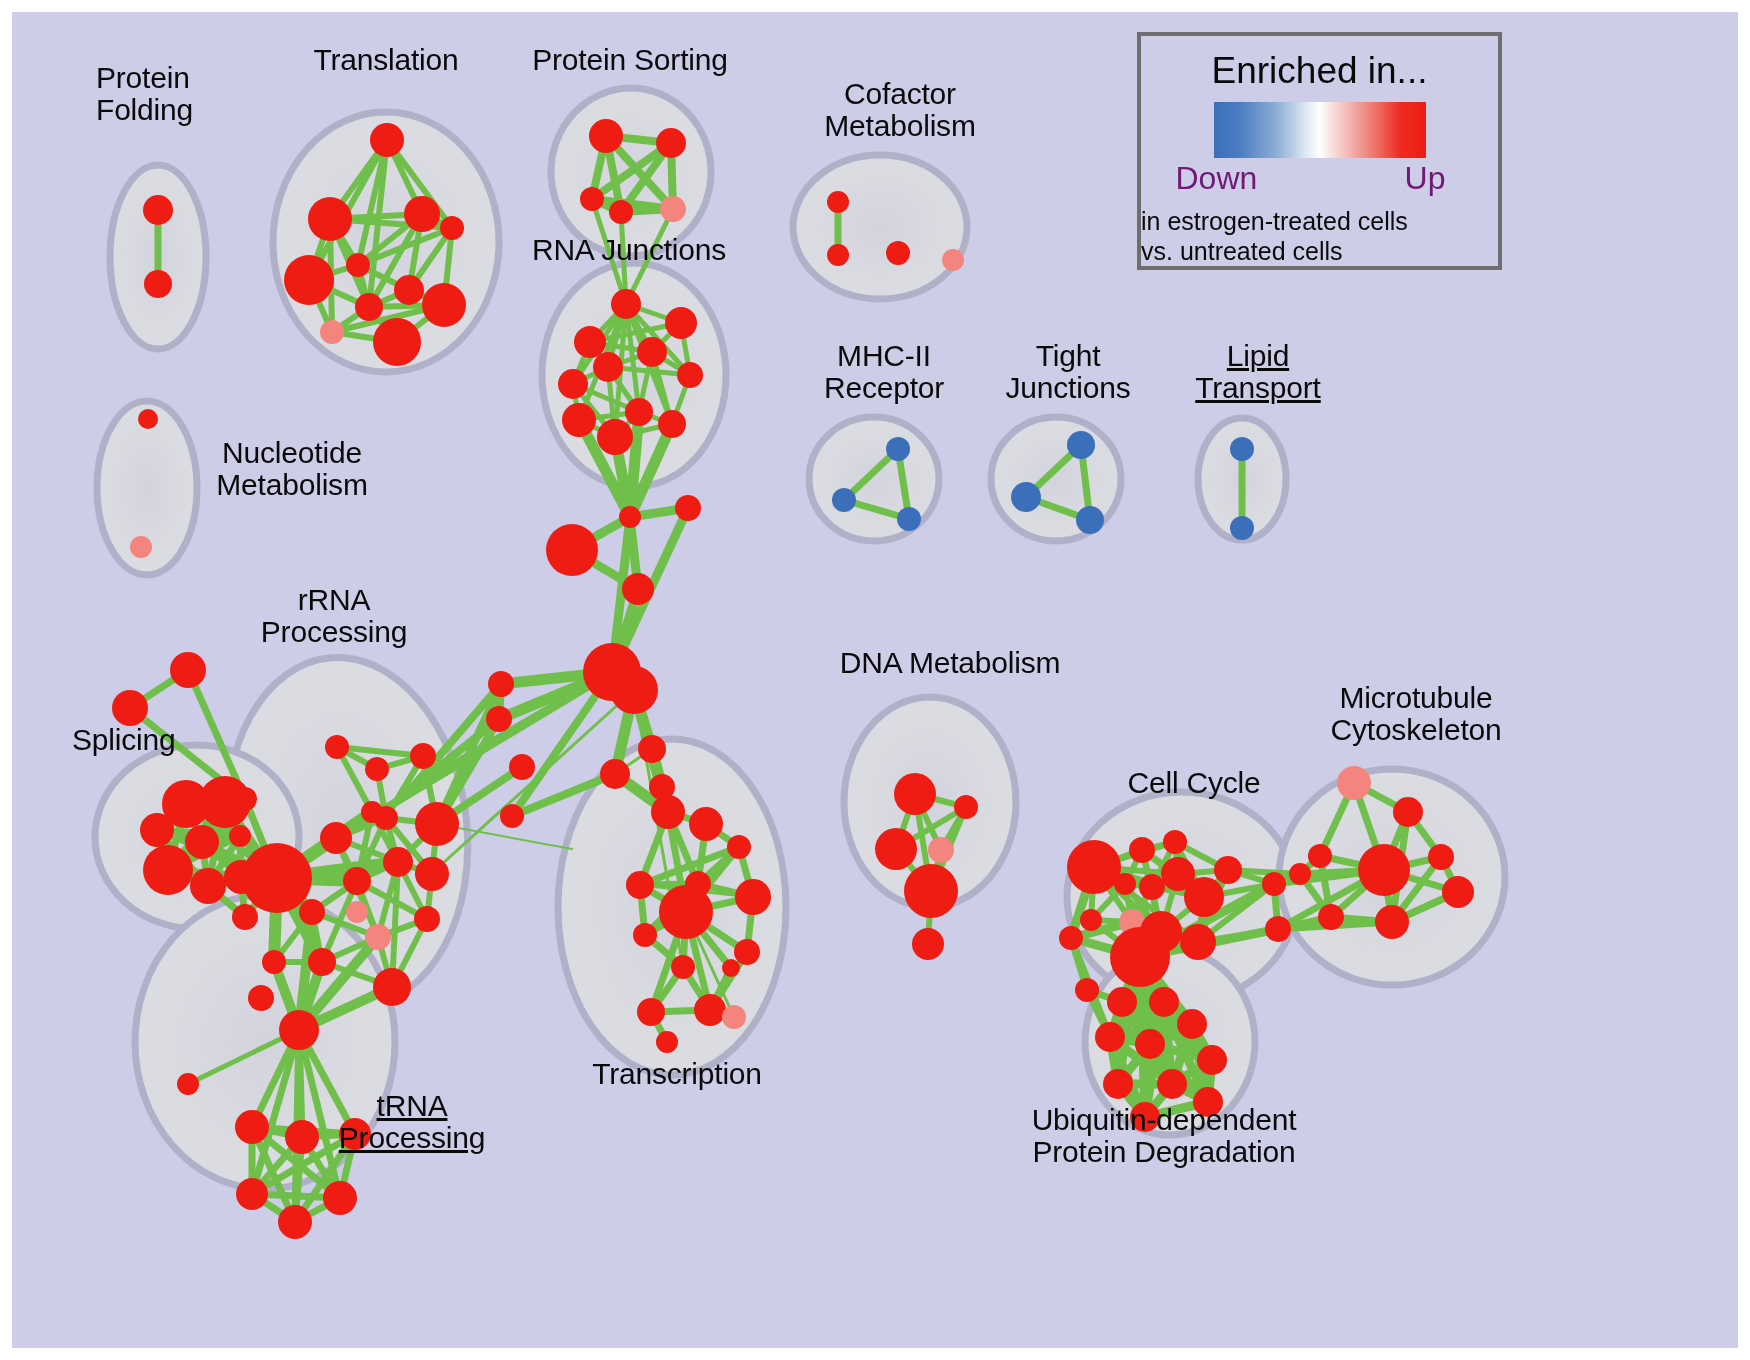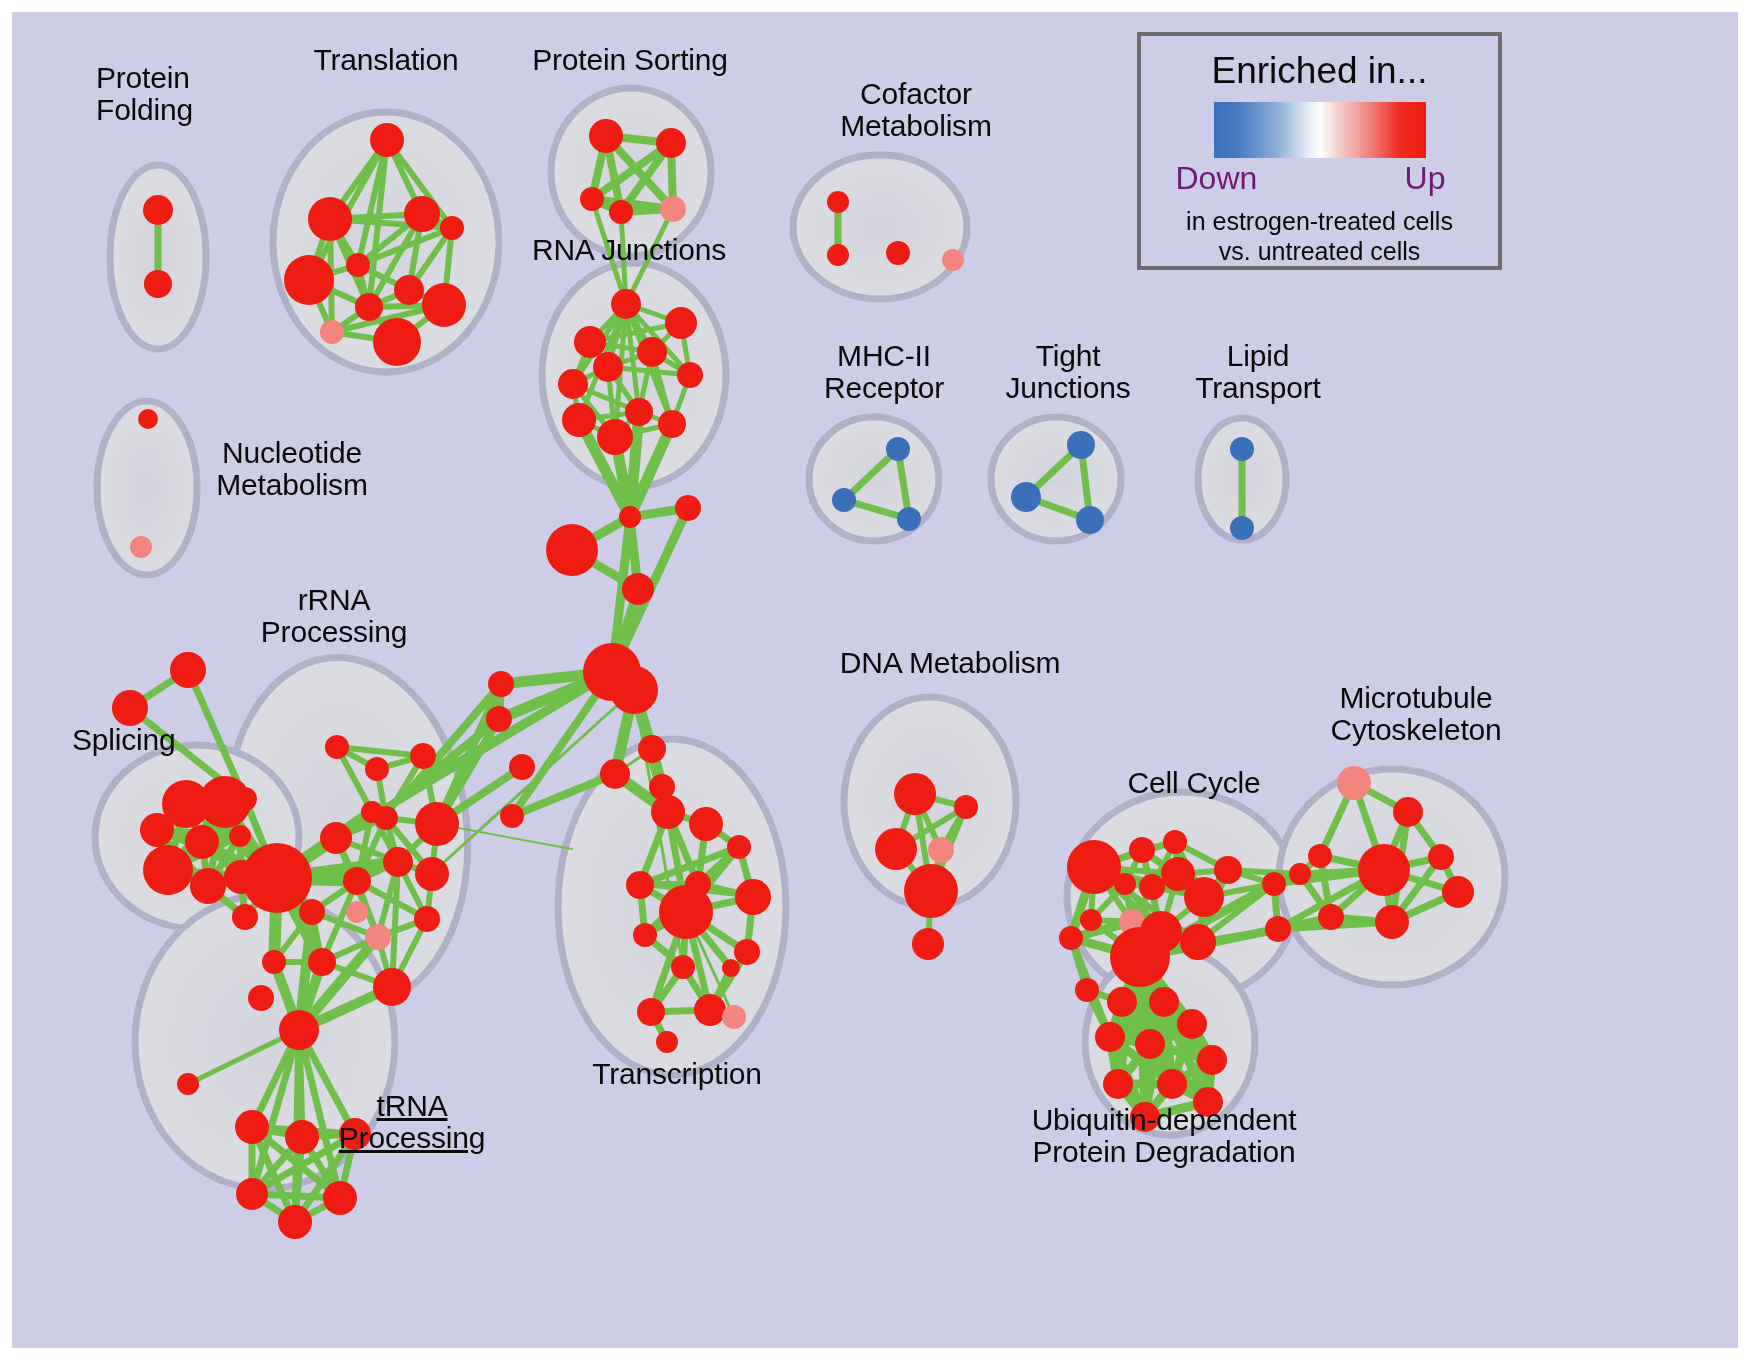--- a/index.html
+++ b/index.html
@@ -75,21 +75,20 @@
     position: relative;
     width: 300px;
     margin: 2px auto 11px auto;
     height: 36px;
     font-size: 32px;
     color: #701a75;
   }
   #legend .lg-down { position: absolute; left: 6px; top: 0; }
   #legend .lg-up { position: absolute; right: 24px; top: 0; }
   #legend .lg-sub {
-    text-align: center;
     font-size: 25px;
     color: #0a0a0a;
     line-height: 1.12;
     margin-top: 2px;
   }
 </style>
 </head>
 <body>
 
 <div id="figure">
@@ -803,29 +802,29 @@
         <circle cx="1133" cy="1105" r="15" fill="#ee1c12"></circle>
         <circle cx="1196" cy="1090" r="15" fill="#ee1c12"></circle>
       </g>
     </svg>
 
     <div class="cluster-label cl-left" style="left:84px; top:50px;">Protein
 Folding</div>
     <div class="cluster-label cl-center" style="left:374px; top:32px;">Translation</div>
     <div class="cluster-label cl-center" style="left:618px; top:32px;">Protein Sorting</div>
     <div class="cluster-label cl-center" style="left:617px; top:222px;">RNA Junctions</div>
-    <div class="cluster-label cl-center" style="left:888px; top:66px;margin-left:16px;">Cofactor
+    <div class="cluster-label cl-center" style="left:888px; top:66px;">Cofactor
 Metabolism</div>
     <div class="cluster-label cl-center" style="left:280px; top:425px;">Nucleotide
 Metabolism</div>
     <div class="cluster-label cl-center" style="left:872px; top:328px;">MHC-II
 Receptor</div>
     <div class="cluster-label cl-center" style="left:1056px; top:328px;">Tight
 Junctions</div>
-    <div class="cluster-label cl-center" style="left:1246px; top:328px;">Lipid
+    <div class="cluster-label cl-center" style="left:1246px; top:328px;text-decoration:underline;">Lipid
 Transport</div>
     <div class="cluster-label cl-center" style="left:322px; top:572px;">rRNA
 Processing</div>
     <div class="cluster-label cl-left" style="left:60px; top:712px;">Splicing</div>
     <div class="cluster-label cl-center" style="left:400px; top:1078px;text-decoration:underline;">tRNA
 Processing</div>
     <div class="cluster-label cl-center" style="left:665px; top:1046px;">Transcription</div>
     <div class="cluster-label cl-center" style="left:938px; top:635px;">DNA Metabolism</div>
     <div class="cluster-label cl-center" style="left:1182px; top:755px;">Cell Cycle</div>
     <div class="cluster-label cl-center" style="left:1404px; top:670px;">Microtubule

